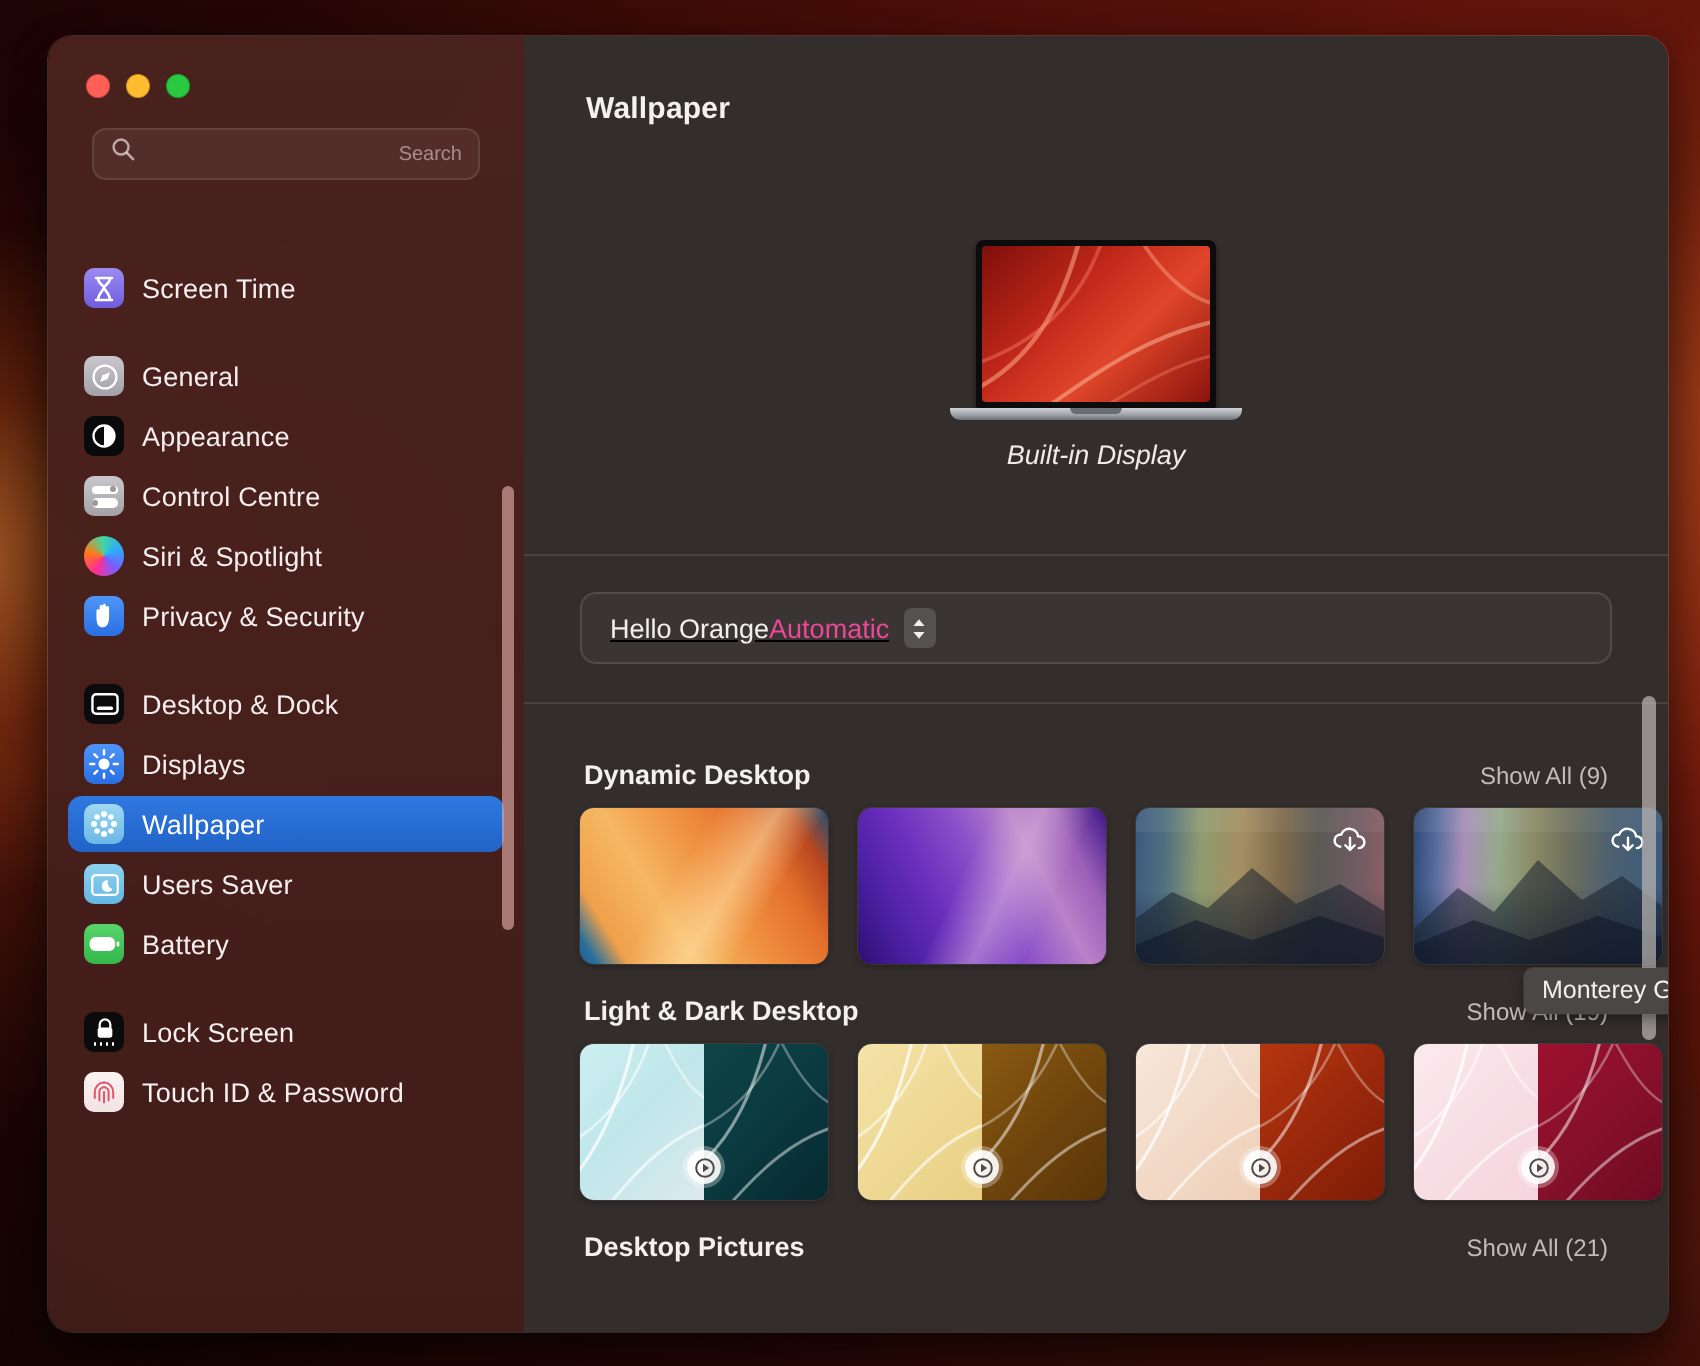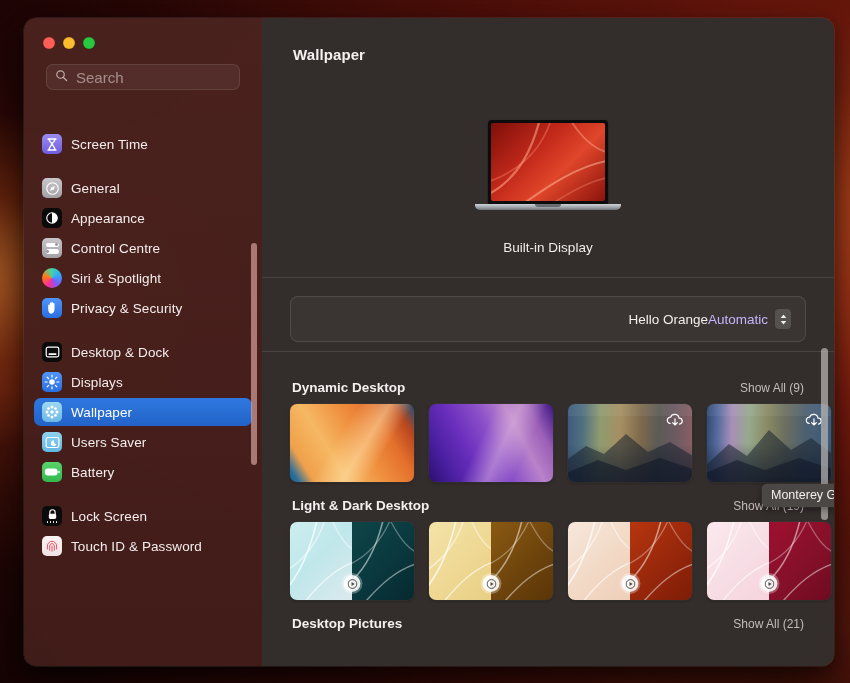--- a/index.html
+++ b/index.html
@@ -94,22 +94,23 @@
     background: rgba(255,255,255,0.055);
     border: 0.5px solid rgba(255,255,255,0.10);
   }
   .search-box svg { flex: 0 0 auto; }
   .search-input {
     flex: 1;
     background: transparent;
     border: none;
     outline: none;
     color: #f2eaea;
-    font-size: 15px;
+    font-size: 10px;
     font-family: "Liberation Sans", sans-serif;
+    text-align: right;
   }
   .search-input::placeholder { color: rgba(235,218,216,0.55); }
 
   #sidebar-scroll {
     position: absolute;
     top: 110px;
     left: 0;
     right: 0;
     bottom: 0;
     overflow: hidden;
@@ -217,44 +218,46 @@
   }
   .laptop-notch {
     position: absolute;
     left: 50%; top: 0;
     transform: translateX(-50%);
     width: 26px; height: 2.5px;
     border-radius: 0 0 3px 3px;
     background: rgba(90,95,100,0.85);
   }
   #display-label {
-    margin-top: 30px;
+    margin-top: 10px;
     color: #f0ebea;
     font-size: 13.5px;
+    font-style: italic;
   }
 
   
   #current-row-wrap { padding: 18px 28px 14px 28px; }
   #current-row {
-    height: 46px;
+    height: 36px;
     border-radius: 8px;
     background: rgba(255,255,255,0.035);
     border: 0.5px solid rgba(255,255,255,0.11);
     display: flex;
     align-items: center;
-    justify-content: flex-end;
+    justify-content: flex-start;
     padding: 0 14px;
+    text-decoration: underline;
   }
   #current-name { color: #f2eeed; font-size: 13.5px; }
   .popup {
     display: flex;
     align-items: center;
     gap: 7px;
   }
-  #current-mode { color: #c4b5fd; font-size: 13.5px; }
+  #current-mode { color: #ec4899; font-size: 13.5px; }
   .stepper {
     width: 16px; height: 20px;
     border-radius: 4px;
     background: rgba(255,255,255,0.14);
     display: flex;
     flex-direction: column;
     align-items: center;
     justify-content: center;
     gap: 2px;
   }

